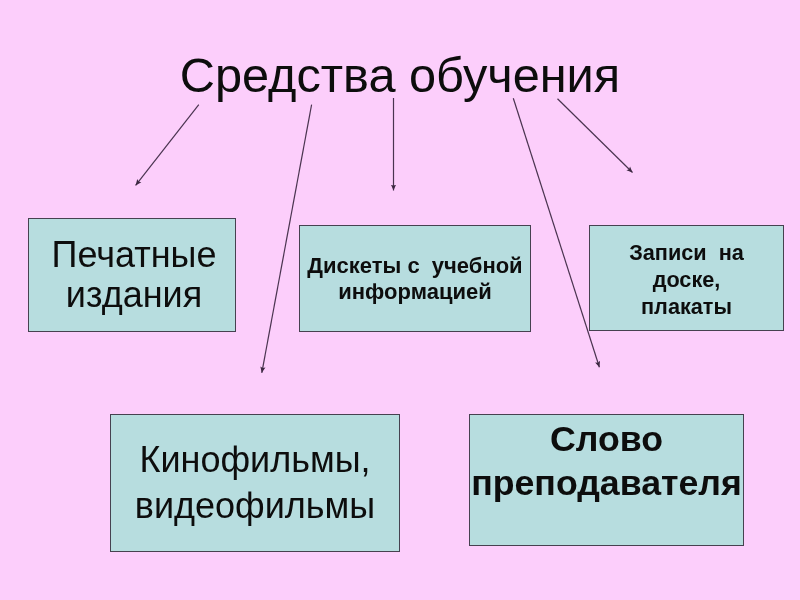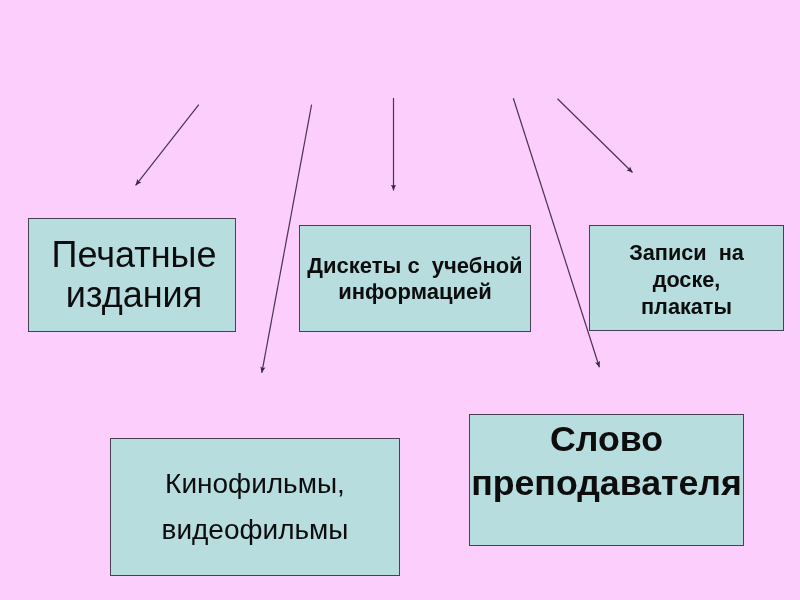--- a/index.html
+++ b/index.html
@@ -29,32 +29,33 @@
     margin-top: 26px;
   }
   .node-printed   { left: 28px;  top: 192px; width: 208px; height: 114px;
                     font-size: 36px; line-height: 40px; font-weight: 400;
                     padding-left: 4px; }
   .node-diskettes { left: 299px; top: 199px; width: 232px; height: 107px;
                     font-size: 22px; line-height: 25.5px; font-weight: 700; }
   .node-board     { left: 589px; top: 199px; width: 195px; height: 106px;
                     font-size: 21.7px; line-height: 27px; font-weight: 700;
                     padding-top: 3px; }
-  .node-films     { left: 110px; top: 412px; width: 290px; height: 138px;
-                    font-size: 28px; line-height: 46px; font-weight: 400; }
+  .node-films     { left: 110px; top: 388px; width: 290px; height: 138px;
+                    font-size: 36px; line-height: 46px; font-weight: 400; }
   .node-teacher   { left: 469px; top: 388px; width: 275px; height: 132px;
                     font-size: 35.7px; line-height: 44px; font-weight: 700;
                     align-items: flex-start; padding-top: 2px; }
   svg.arrows { position: absolute; left: 0; top: 0; }
 </style>
 </head>
 <body>
 
 <div class="slide">
 
+  <div class="slide-title">Средства обучения</div>
 
   <svg class="arrows" width="800" height="600" viewBox="0 0 800 600">
     <defs>
       <marker id="ah" markerWidth="8" markerHeight="7" refX="6" refY="3" orient="auto" markerUnits="userSpaceOnUse">
         <path d="M0,0.4 L6,3 L0,5.6 L1.2,3 Z" fill="#3c2841"></path>
       </marker>
     </defs>
     <g stroke="#4a3450" stroke-width="1.2" fill="none">
       <line x1="198.8" y1="104.7" x2="135.6" y2="185.4" marker-end="url(#ah)"></line>
       <line x1="311.6" y1="104.6" x2="261.8" y2="372.8" marker-end="url(#ah)"></line>

